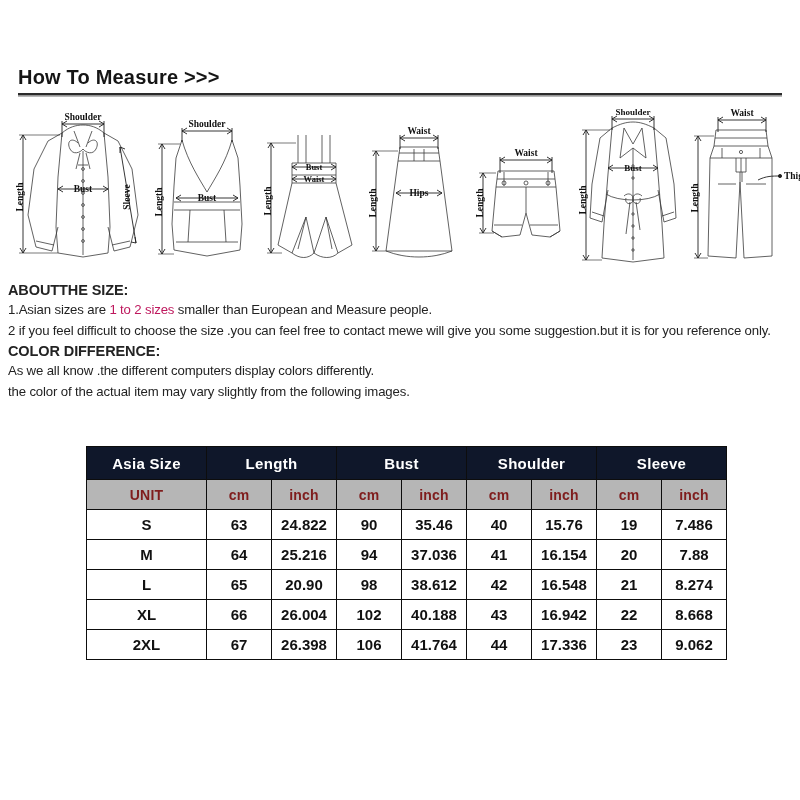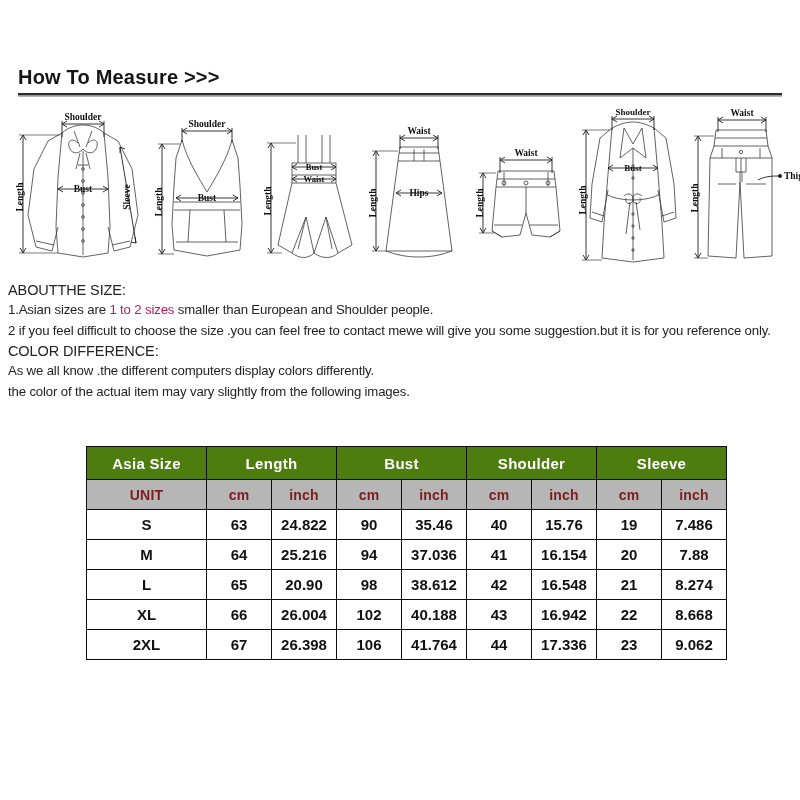--- a/index.html
+++ b/index.html
@@ -59,21 +59,21 @@
   .info-block {
     position: absolute;
     left: 8px;
     top: 280px;
     width: 780px;
     font-family: "Liberation Sans", sans-serif;
     color: #232323;
   }
   .info-head {
     font-size: 14.5px;
-    font-weight: normal;
+    font-weight: bold;
     line-height: 20px;
     letter-spacing: -0.1px;
   }
   .info-line {
     font-size: 13.2px;
     line-height: 20.5px;
     letter-spacing: -0.15px;
     white-space: nowrap;
   }
   .hl-red { color: #be185d; }
@@ -90,21 +90,21 @@
     width: 640px;
     table-layout: fixed;
   }
   table.size-table td {
     border: 1px solid #0d0d0d;
     text-align: center;
     vertical-align: middle;
     font-family: "Liberation Sans", sans-serif;
   }
   .hdr-top td {
-    background: #4d7c0f;
+    background: #0f172a;
     color: #ffffff;
     font-weight: bold;
     font-size: 15px;
     height: 30px;
     letter-spacing: 0.3px;
   }
   .hdr-unit td {
     background: #b6b6b6;
     color: #7f1d1d;
     font-weight: bold;
@@ -364,21 +364,21 @@
         <text x="10" y="92" text-anchor="middle" transform="rotate(-90 10 92)">Length</text>
         <text x="96" y="73" text-anchor="start">Thigh</text>
       </g>
     </svg>
   </div>
 
 </div>
 
 <div class="info-block">
   <div class="info-head">ABOUTTHE SIZE:</div>
-  <div class="info-line"><span>1.Asian sizes are </span><span class="hl-red">1 to 2 sizes</span><span> smaller than European and Shoulder people.</span></div>
+  <div class="info-line"><span>1.Asian sizes are </span><span class="hl-red">1 to 2 sizes</span><span> smaller than European and Measure people.</span></div>
   <div class="info-line">2 if you feel difficult to choose the size .you can feel free to contact mewe will give you some suggestion.but it is for you reference only.</div>
   <div class="info-head">COLOR DIFFERENCE:</div>
   <div class="info-line">As we all know .the different computers display colors differently.</div>
   <div class="info-line">the color of the actual item may vary slightly from the following images.</div>
 </div>
 
 <div class="table-wrap">
   <table class="size-table">
     <colgroup>
       <col class="col-size">

